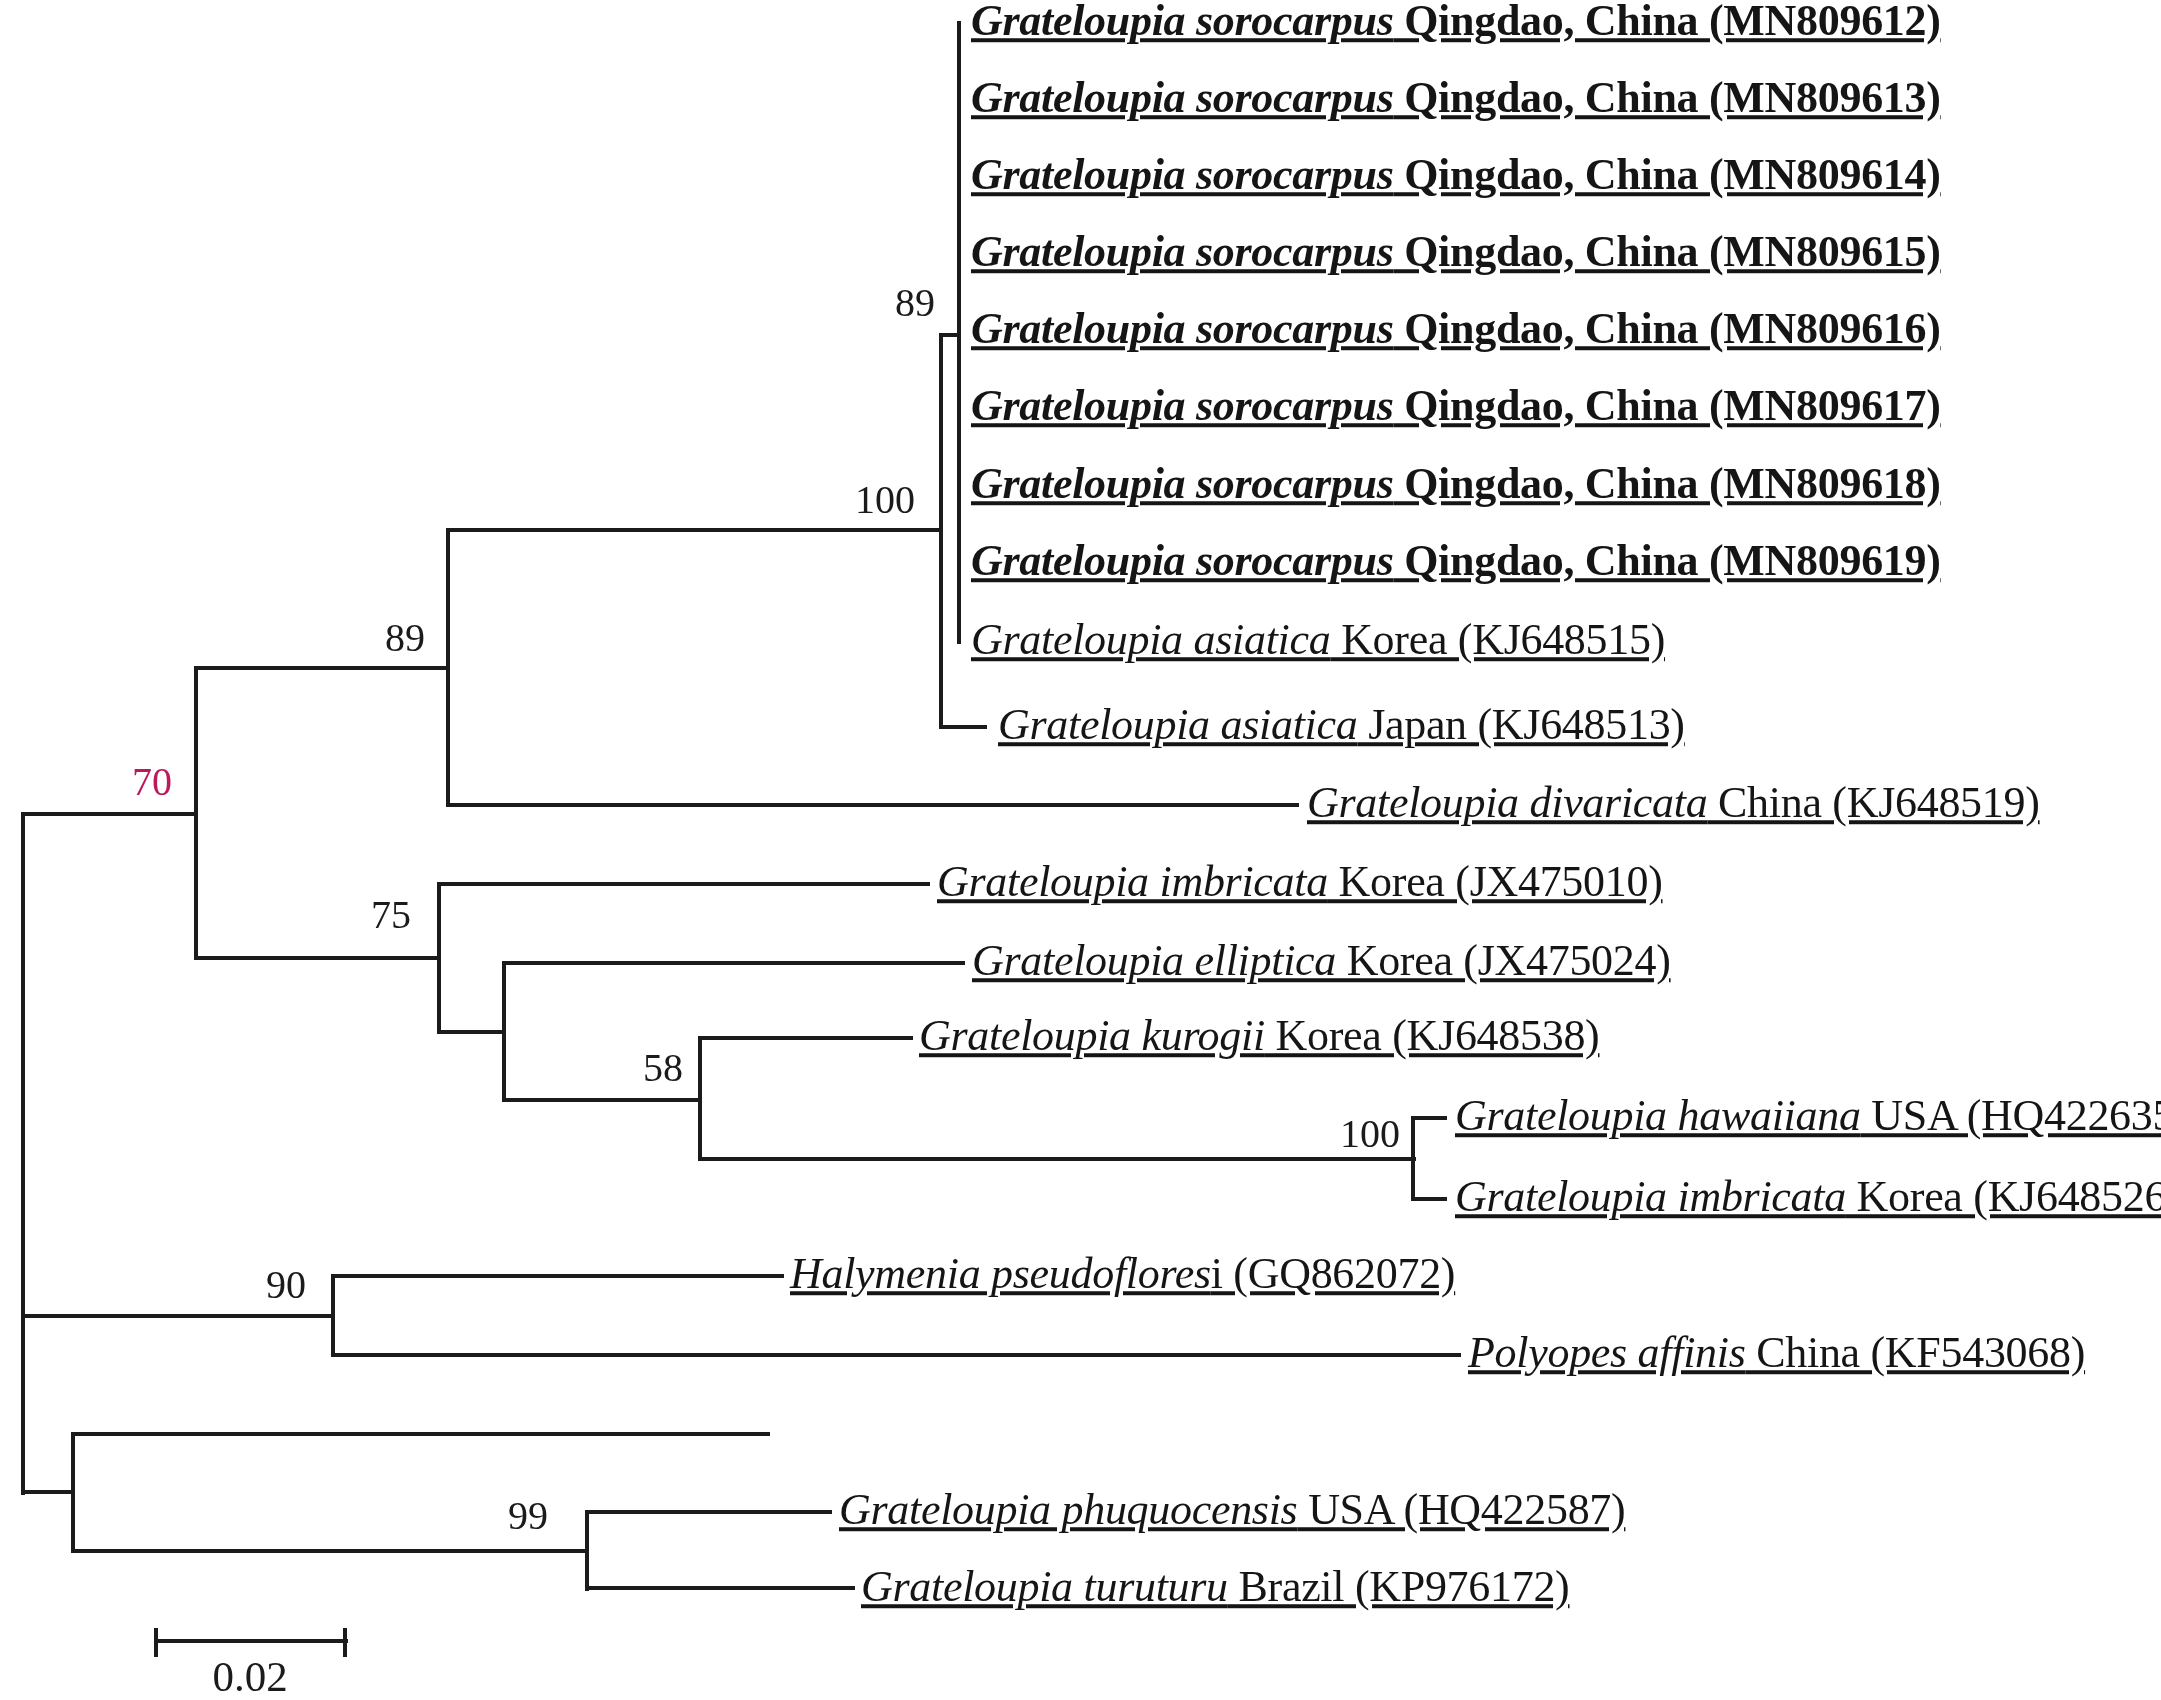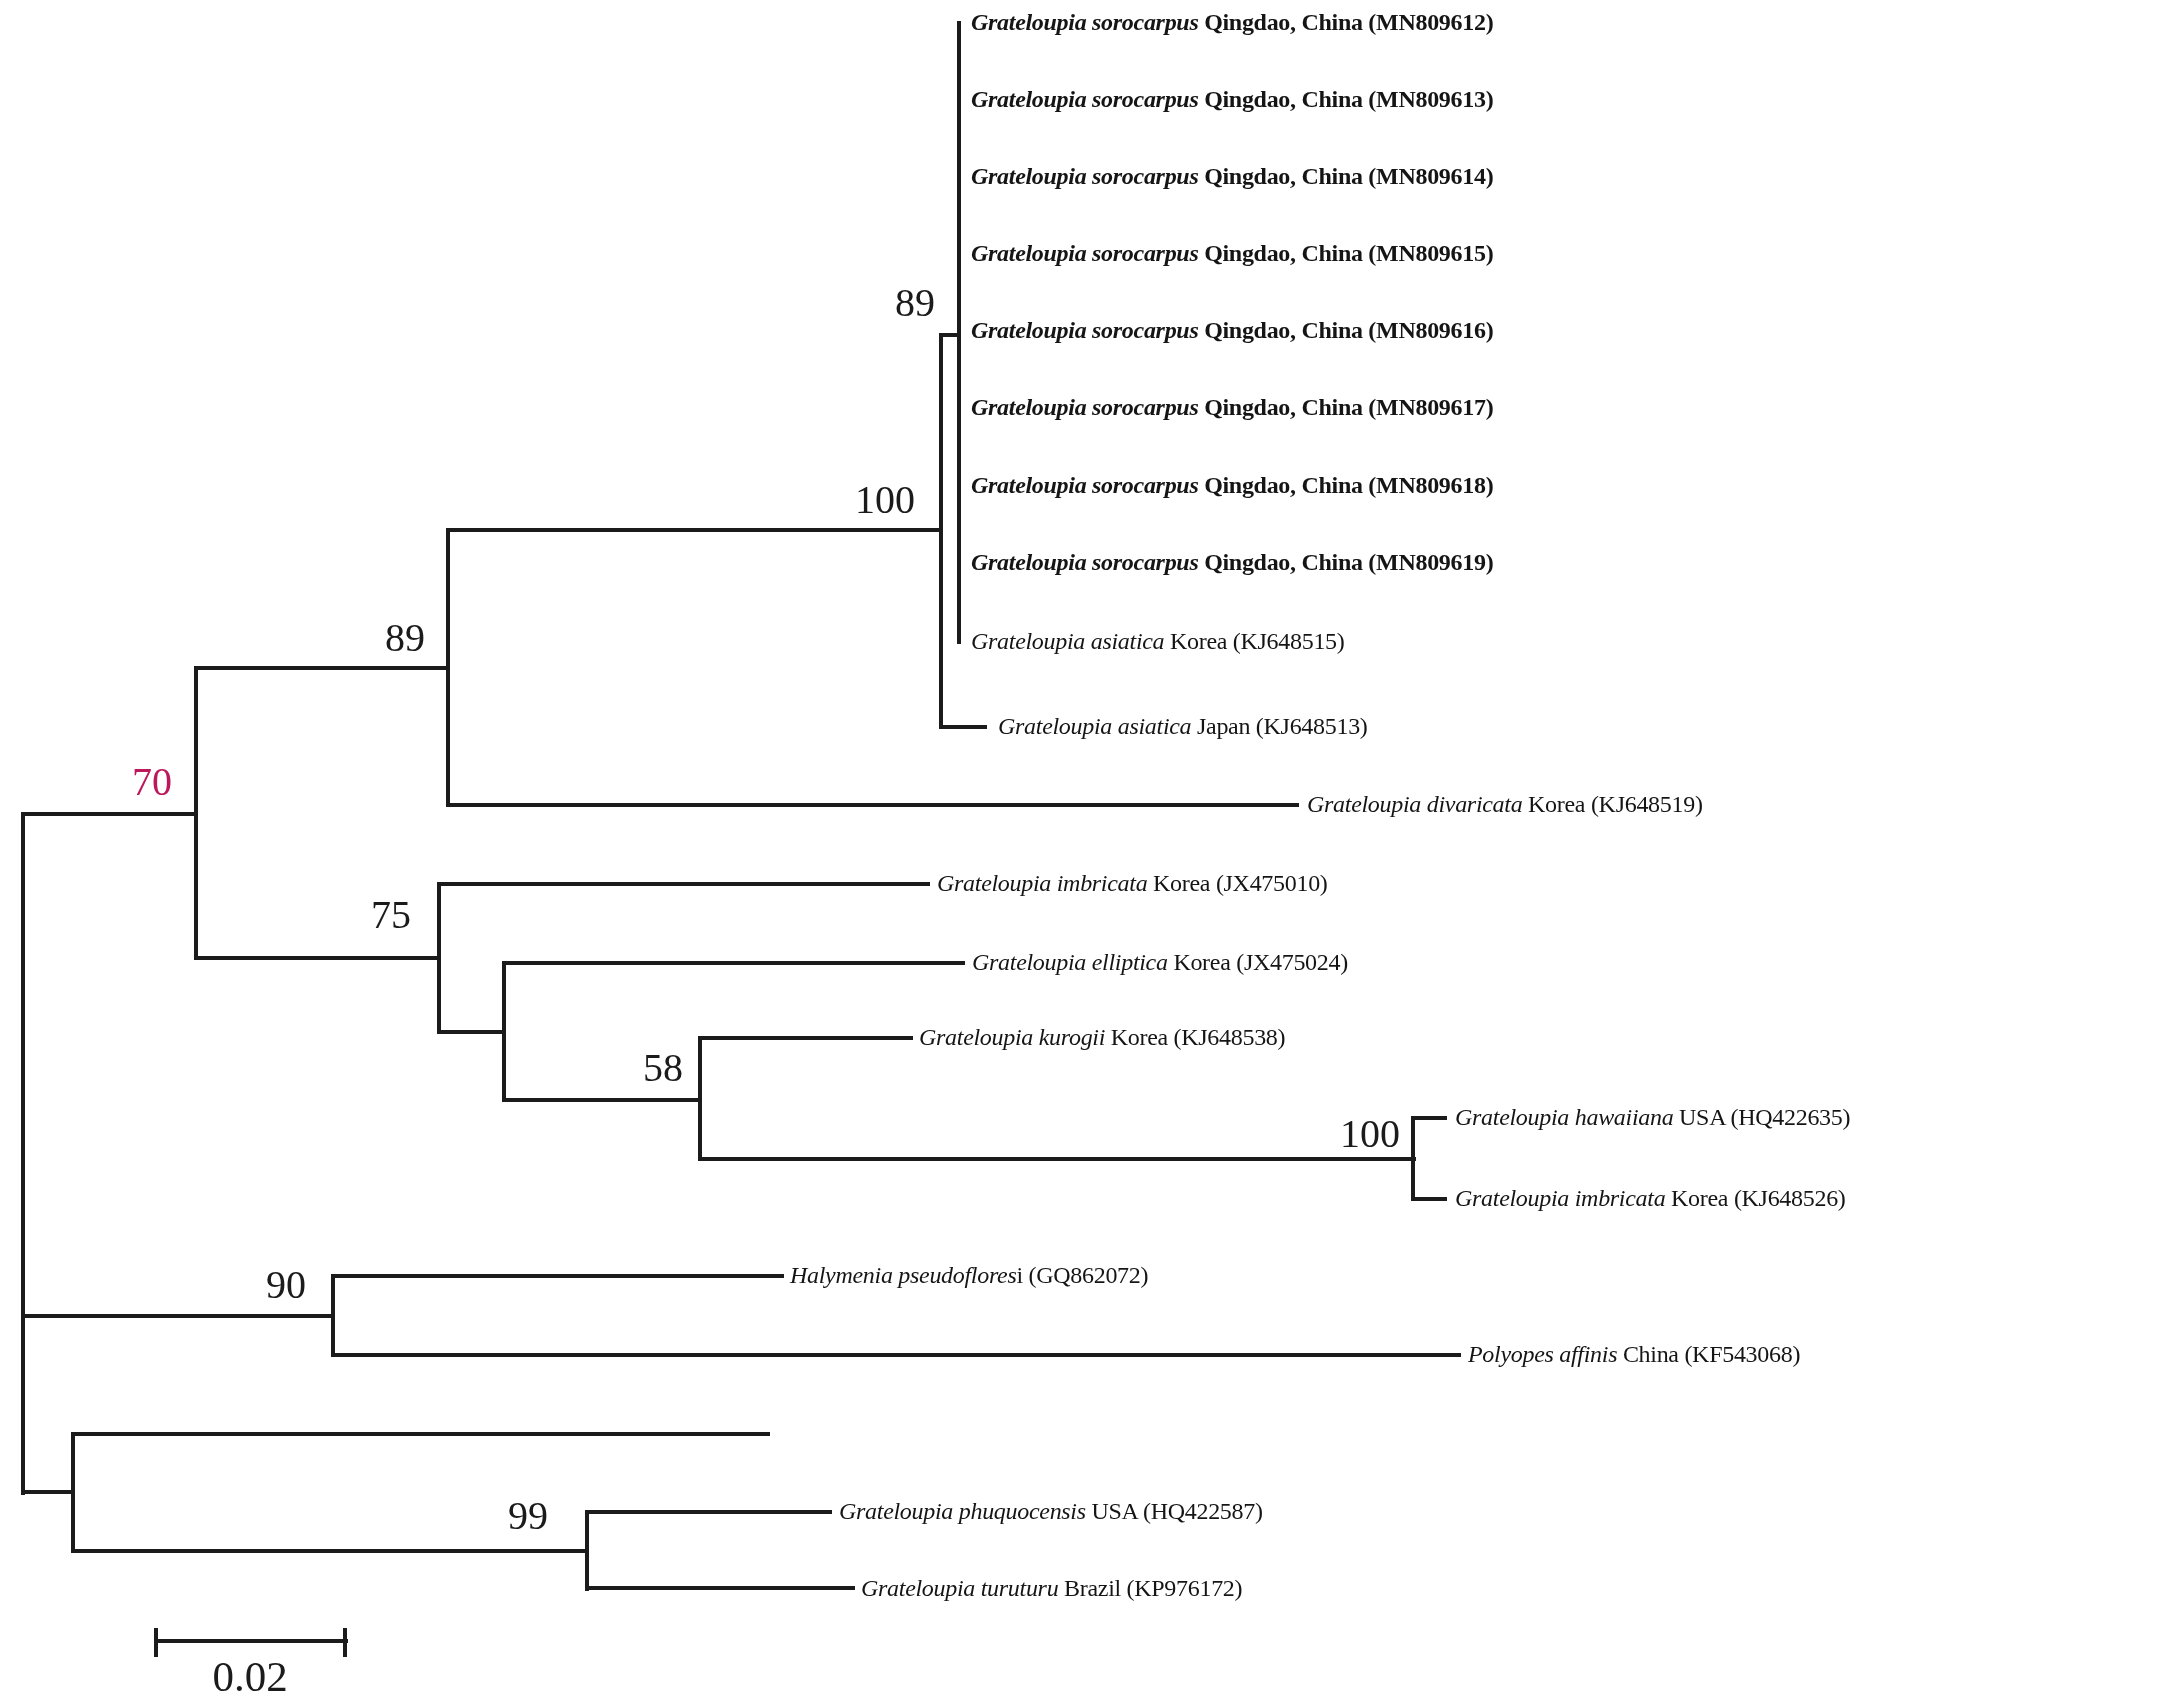--- a/index.html
+++ b/index.html
@@ -9,21 +9,21 @@
     color:#151515;
   }
   #fig{position:absolute;left:0;top:0;width:2161px;height:1700px;}
   .seg{position:absolute;}
   .bootstrap{
     position:absolute;transform:translate(-50%,-50%);
     font-size:40px;line-height:1;white-space:nowrap;
   }
   .taxon{
     position:absolute;transform:translateY(-54%);
-    font-size:24px;line-height:1;white-space:nowrap;letter-spacing:-0.3px;
+    font-size:44px;line-height:1;white-space:nowrap;letter-spacing:-0.3px;text-decoration:underline;
   }
   .taxon .sp{font-style:italic;}
   .taxon.bold{font-weight:700;}
   .scale-label{
     position:absolute;transform:translate(-50%,0);
     font-size:43px;line-height:1;
   }
 </style>
 </head>
 <body>
@@ -77,21 +77,21 @@
     <div class="taxon bold" style="left: 971px; top: 22.6px;"><span class="sp">Grateloupia sorocarpus</span><span> Qingdao, China (MN809612)</span></div>
     <div class="taxon bold" style="left: 971px; top: 100px;"><span class="sp">Grateloupia sorocarpus</span><span> Qingdao, China (MN809613)</span></div>
     <div class="taxon bold" style="left: 971px; top: 177px;"><span class="sp">Grateloupia sorocarpus</span><span> Qingdao, China (MN809614)</span></div>
     <div class="taxon bold" style="left: 971px; top: 254px;"><span class="sp">Grateloupia sorocarpus</span><span> Qingdao, China (MN809615)</span></div>
     <div class="taxon bold" style="left: 971px; top: 331px;"><span class="sp">Grateloupia sorocarpus</span><span> Qingdao, China (MN809616)</span></div>
     <div class="taxon bold" style="left: 971px; top: 408px;"><span class="sp">Grateloupia sorocarpus</span><span> Qingdao, China (MN809617)</span></div>
     <div class="taxon bold" style="left: 971px; top: 486px;"><span class="sp">Grateloupia sorocarpus</span><span> Qingdao, China (MN809618)</span></div>
     <div class="taxon bold" style="left: 971px; top: 563px;"><span class="sp">Grateloupia sorocarpus</span><span> Qingdao, China (MN809619)</span></div>
     <div class="taxon" style="left: 971px; top: 642px;"><span class="sp">Grateloupia asiatica</span><span> Korea (KJ648515)</span></div>
     <div class="taxon" style="left: 998px; top: 727px;"><span class="sp">Grateloupia asiatica</span><span> Japan (KJ648513)</span></div>
-    <div class="taxon" style="left: 1307px; top: 805px;"><span class="sp">Grateloupia divaricata</span><span> Korea (KJ648519)</span></div>
+    <div class="taxon" style="left: 1307px; top: 805px;"><span class="sp">Grateloupia divaricata</span><span> China (KJ648519)</span></div>
     <div class="taxon" style="left: 937px; top: 884px;"><span class="sp">Grateloupia imbricata</span><span> Korea (JX475010)</span></div>
     <div class="taxon" style="left: 972px; top: 963px;"><span class="sp">Grateloupia elliptica</span><span> Korea (JX475024)</span></div>
     <div class="taxon" style="left: 919px; top: 1038px;"><span class="sp">Grateloupia kurogii</span><span> Korea (KJ648538)</span></div>
     <div class="taxon" style="left: 1455px; top: 1118px;"><span class="sp">Grateloupia hawaiiana</span><span> USA (HQ422635)</span></div>
     <div class="taxon" style="left: 1455px; top: 1199px;"><span class="sp">Grateloupia imbricata</span><span> Korea (KJ648526)</span></div>
     <div class="taxon" style="left: 790px; top: 1276px;"><span class="sp">Halymenia pseudoflores</span><span>i (GQ862072)</span></div>
     <div class="taxon" style="left: 1468px; top: 1355px;"><span class="sp">Polyopes affinis</span><span> China (KF543068)</span></div>
     <div class="taxon" style="left: 839px; top: 1512px;"><span class="sp">Grateloupia phuquocensis</span><span> USA (HQ422587)</span></div>
     <div class="taxon" style="left: 861px; top: 1589px; text-align: right;"><span class="sp">Grateloupia turuturu</span><span> Brazil (KP976172)</span></div>
     <div class="seg" style="left: 154px; top: 1639px; width: 194px; height: 4.1px; background: rgb(27, 27, 27);"></div>

